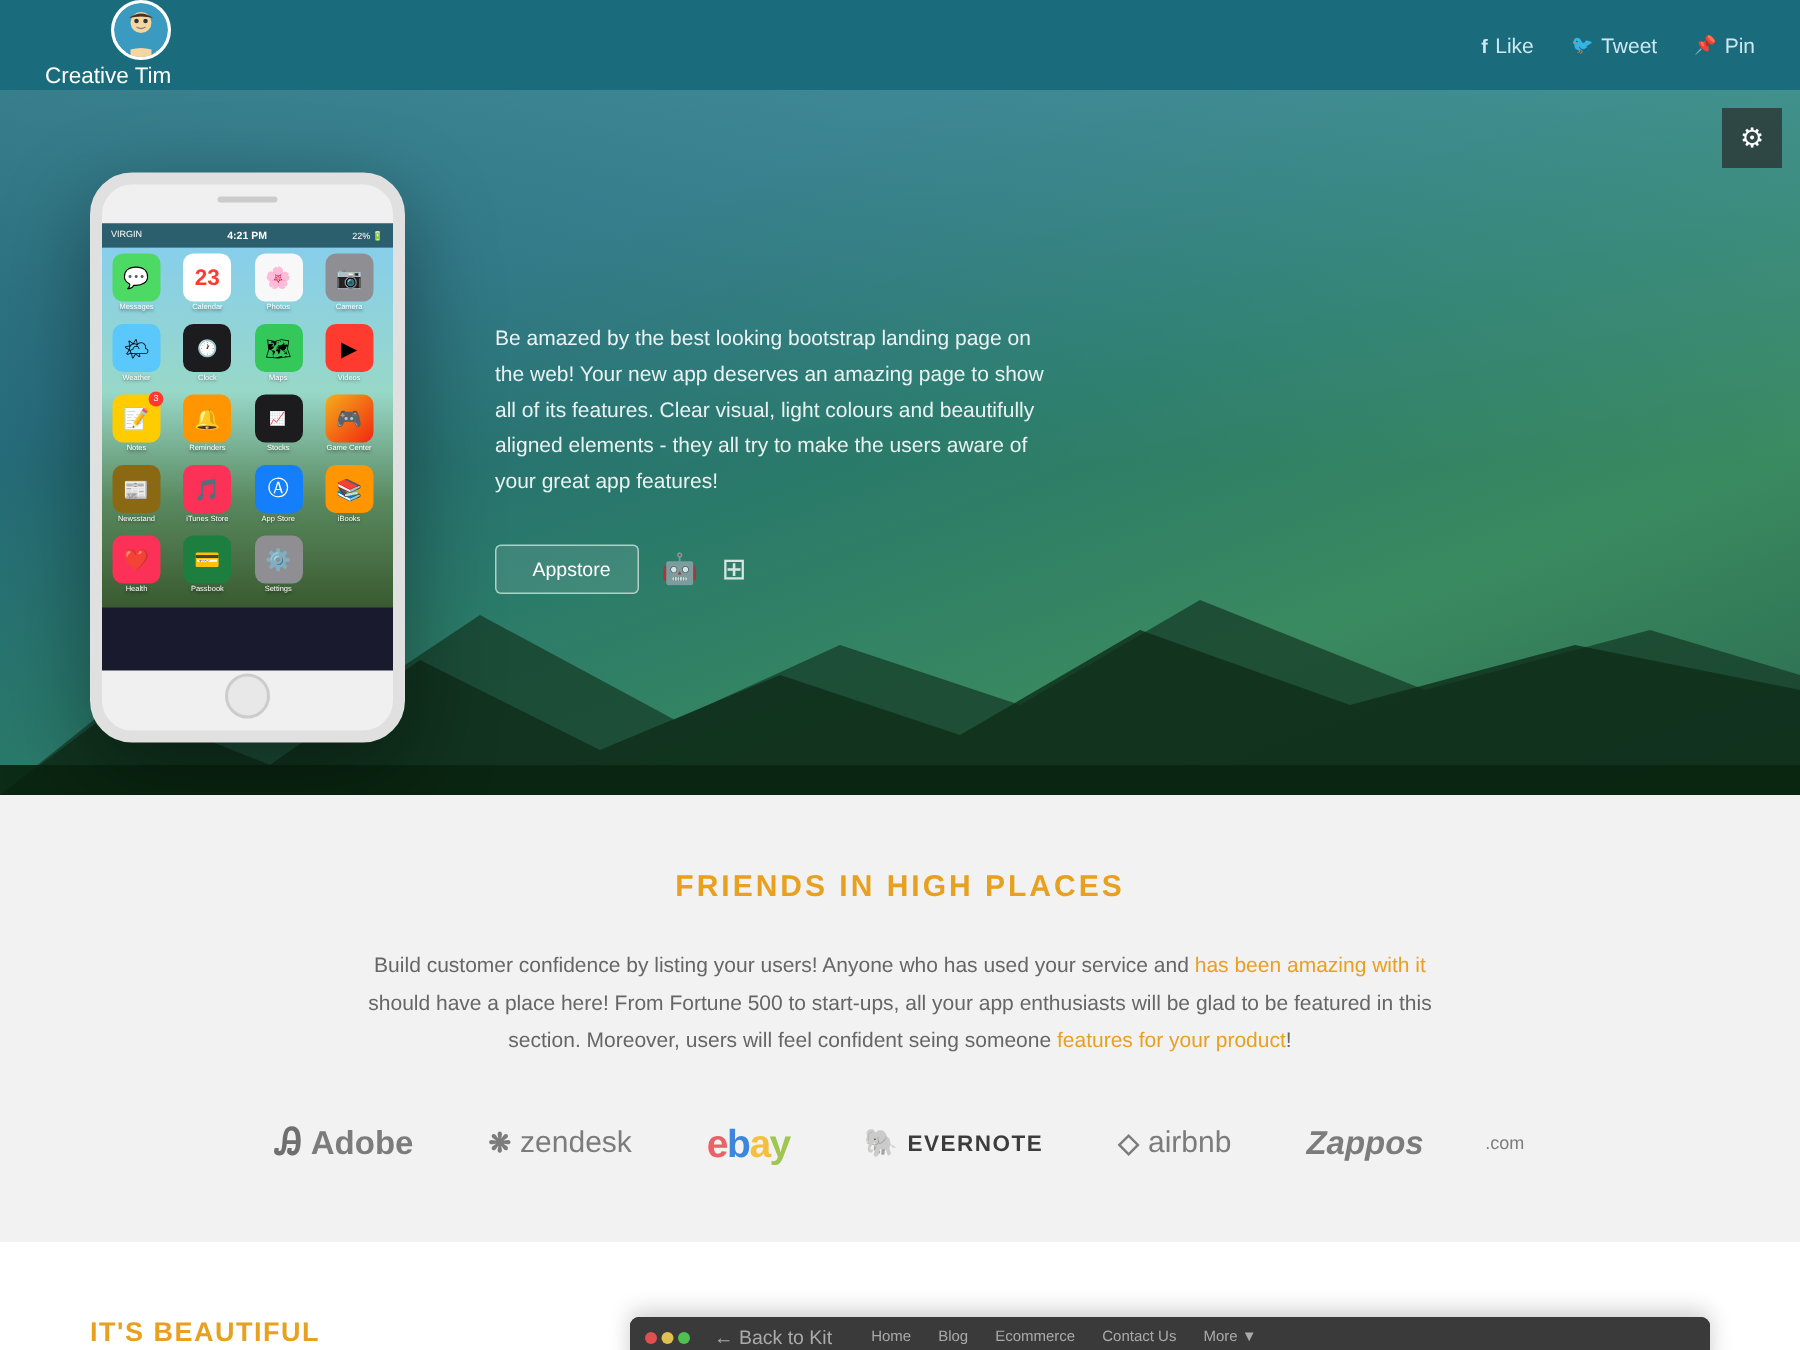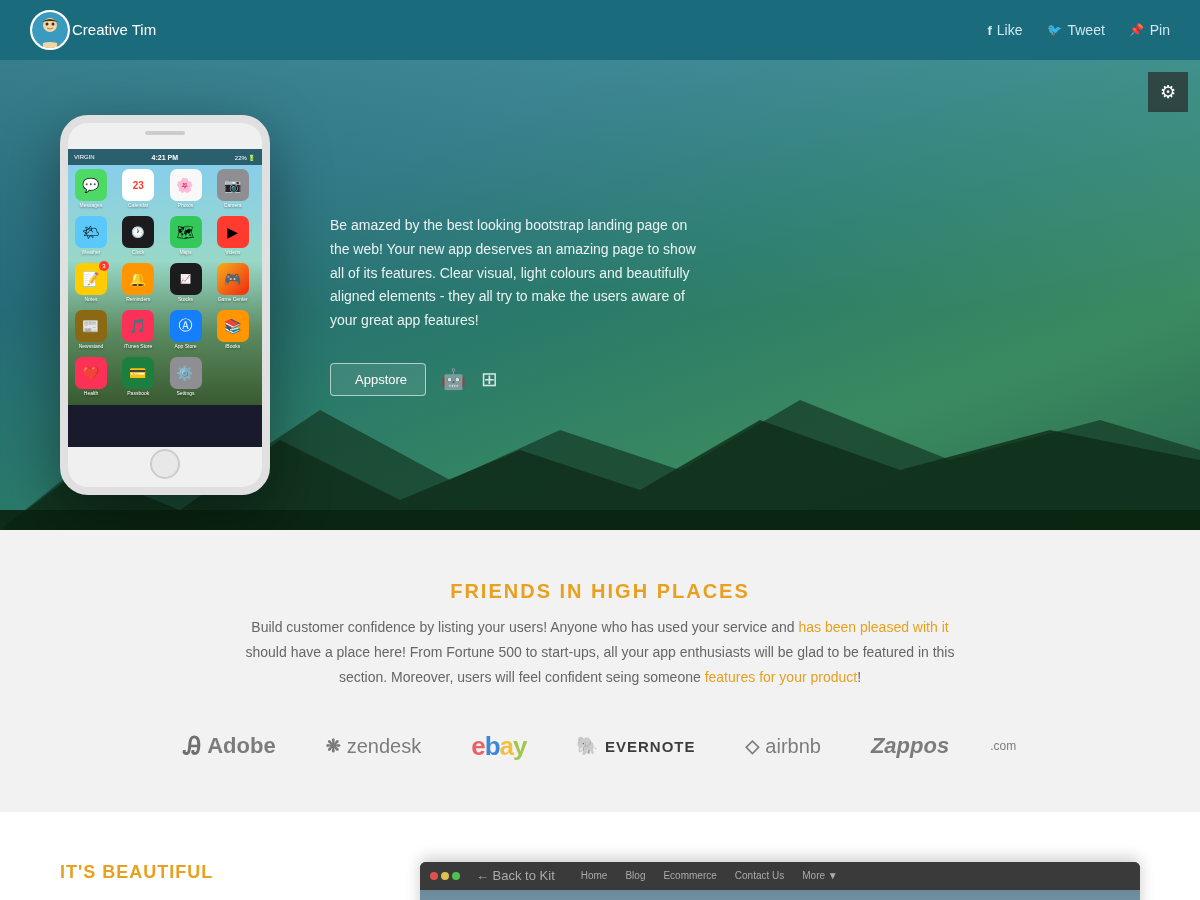--- a/index.html
+++ b/index.html
@@ -11,22 +11,23 @@
       display: flex;
       align-items: center;
       justify-content: space-between;
       padding: 0 30px;
       height: 60px;
       position: relative;
       z-index: 10;
     }
     .header-logo {
       display: flex;
-      align-items: center;
+      align-items: flex-end;
       gap: 2px;
+      flex-direction: column;
     }
     .logo-avatar {
       width: 40px;
       height: 40px;
       border-radius: 50%;
       background: #fff;
       display: flex;
       align-items: center;
       justify-content: center;
       overflow: hidden;
@@ -219,21 +220,21 @@
     .friends-section {
       background: #f2f2f2;
       padding: 50px 30px;
       text-align: center;
     }
     .section-title {
       font-size: 20px;
       font-weight: 600;
       letter-spacing: 2px;
       color: #e8a020;
-      margin-bottom: 12px;
+      margin-bottom: 28px;
       text-transform: uppercase;
     }
     .section-text {
       font-size: 14px;
       color: #666;
       line-height: 1.8;
       max-width: 720px;
       margin: 0 auto 40px;
     }
     .section-text a { color: #e8a020; text-decoration: none; }
@@ -377,21 +378,21 @@
             <span style="font-size:6px;">VIRGIN</span>
             <span style="font-size:7px;font-weight:600;">4:21 PM</span>
             <span style="font-size:6px;">22% 🔋</span>
           </div>
           <div class="phone-icons-grid">
             <div class="phone-app">
               <div class="phone-app-icon" style="background:#4cd964;">💬</div>
               <span class="phone-app-label">Messages</span>
             </div>
             <div class="phone-app">
-              <div class="phone-app-icon" style="background:#fff;color:#ff3b30;font-weight:bold;font-size:10px;text-align:right;">23</div>
+              <div class="phone-app-icon" style="background:#fff;color:#ff3b30;font-weight:bold;font-size:15px;text-align:right;">23</div>
               <span class="phone-app-label">Calendar</span>
             </div>
             <div class="phone-app">
               <div class="phone-app-icon" style="background:#f8f8f8;">🌸</div>
               <span class="phone-app-label">Photos</span>
             </div>
             <div class="phone-app">
               <div class="phone-app-icon" style="background:#8e8e93;">📷</div>
               <span class="phone-app-label">Camera</span>
             </div>
@@ -478,21 +479,21 @@
           <span style="font-size:20px; color:rgba(255,255,255,0.8);">⊞</span>
         </button>
       </div>
     </div>
   </div>
 </section>
 
 <section class="friends-section">
   <h2 class="section-title">FRIENDS IN HIGH PLACES</h2>
   <p class="section-text">
-    Build customer confidence by listing your users! Anyone who has used your service and <a href="#">has been pleased with it</a> should have a place here! From Fortune 500 to start-ups, all your app enthusiasts will be glad to be featured in this section. Moreover, users will feel confident seing someone <a href="#">features for your product</a>!
+    Build customer confidence by listing your users! Anyone who has used your service and <a href="#">has been amazing with it</a> should have a place here! From Fortune 500 to start-ups, all your app enthusiasts will be glad to be featured in this section. Moreover, users will feel confident seing someone <a href="#">features for your product</a>!
   </p>
   <div class="brands-row">
     <div class="brand-logo">
       <span style="font-size:24px; color:#444;">Ꭿ</span>
       <span>Adobe</span>
     </div>
     <div class="brand-logo">
       <span style="font-size:18px;">❋</span>
       <span style="font-weight:300; font-size:20px;">zendesk</span>
     </div>

